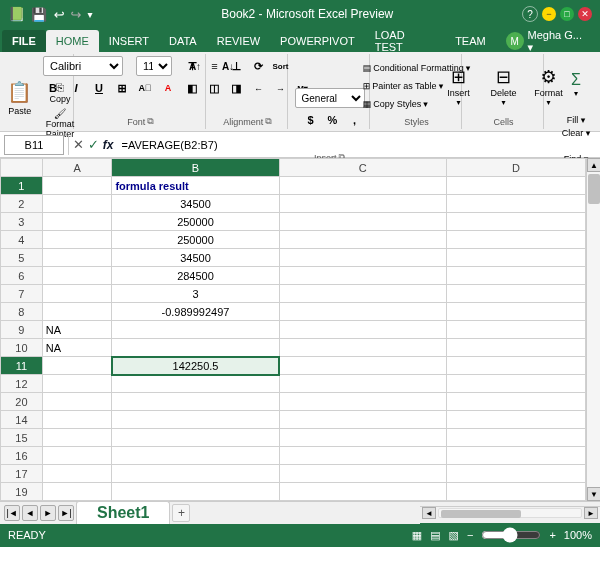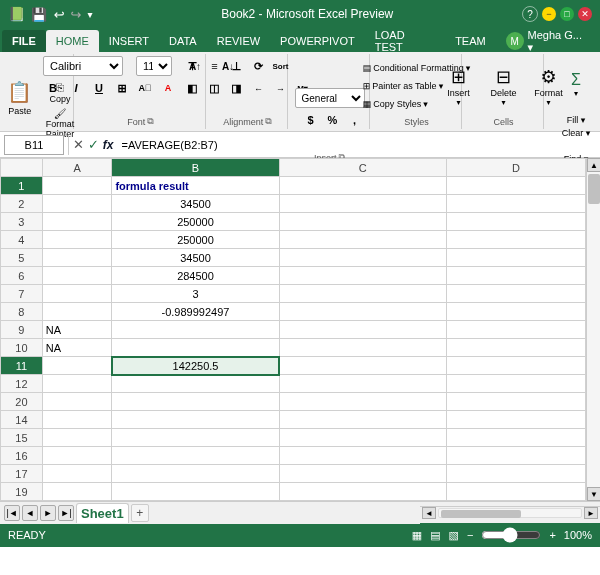--- a/index.html
+++ b/index.html
@@ -327,25 +327,25 @@
     .tab-bar {
       display: flex;
       align-items: center;
       background: #f0f0f0;
       border-top: 1px solid #ccc;
       height: 22px;
       padding: 0 4px;
       gap: 2px;
     }
     .sheet-tab {
-      padding: 2px 4px;
+      padding: 2px 20px;
       border: 1px solid #ccc;
       border-bottom: none;
       background: white;
-      font-size: 13px;
+      font-size: 16px;
       cursor: pointer;
       border-radius: 3px 3px 0 0;
       color: #217346;
       font-weight: bold;
     }
     .sheet-tab-add {
       width: 18px;
       height: 18px;
       border: 1px solid #ccc;
       background: #f5f5f5;

